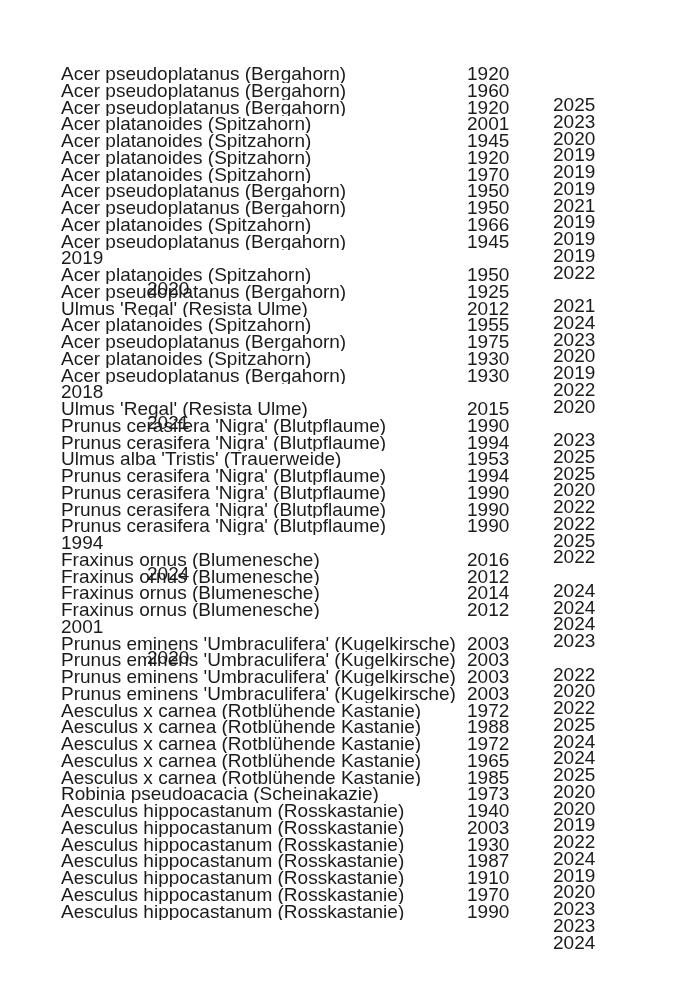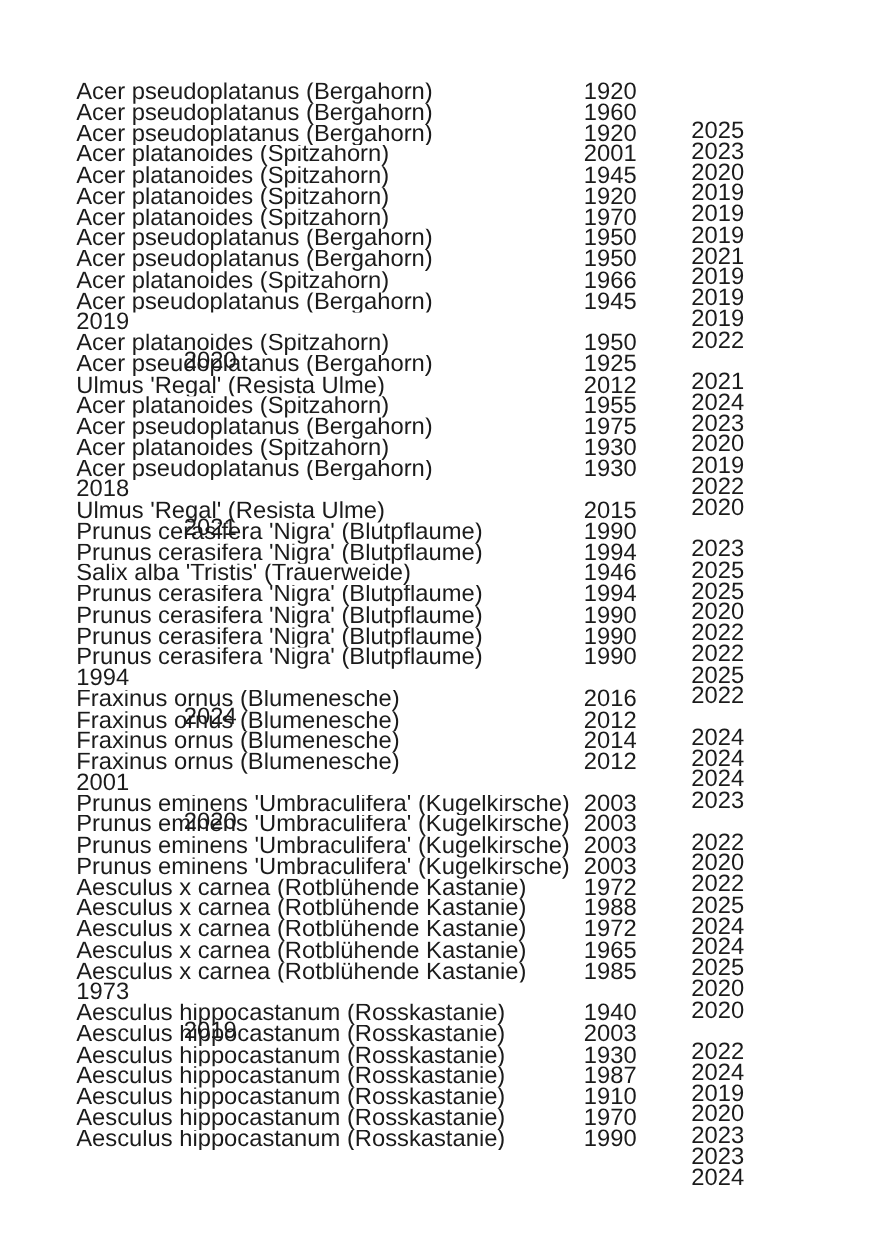--- a/index.html
+++ b/index.html
@@ -154,22 +154,22 @@
       <span class="cell-name">Prunus cerasifera 'Nigra' (Blutpflaume)</span>
       <span class="cell-year-planted">1990</span>
       <span class="cell-year-surveyed">2025</span>
     </div>
       <div class="tree-row">
       <span class="cell-name">Prunus cerasifera 'Nigra' (Blutpflaume)</span>
       <span class="cell-year-planted">1994</span>
       <span class="cell-year-surveyed">2025</span>
     </div>
       <div class="tree-row">
-      <span class="cell-name">Salix alba 'Tristis' (Trauerweide)</span>
-      <span class="cell-year-planted">1946</span>
+      <span class="cell-name">Ulmus alba 'Tristis' (Trauerweide)</span>
+      <span class="cell-year-planted">1953</span>
       <span class="cell-year-surveyed">2020</span>
     </div>
       <div class="tree-row">
       <span class="cell-name">Prunus cerasifera 'Nigra' (Blutpflaume)</span>
       <span class="cell-year-planted">1994</span>
       <span class="cell-year-surveyed">2022</span>
     </div>
       <div class="tree-row">
       <span class="cell-name">Prunus cerasifera 'Nigra' (Blutpflaume)</span>
       <span class="cell-year-planted">1990</span>
@@ -252,20 +252,21 @@
       <span class="cell-name">Aesculus x carnea (Rotblühende Kastanie)</span>
       <span class="cell-year-planted">1965</span>
       <span class="cell-year-surveyed">2020</span>
     </div>
       <div class="tree-row">
       <span class="cell-name">Aesculus x carnea (Rotblühende Kastanie)</span>
       <span class="cell-year-planted">1985</span>
       <span class="cell-year-surveyed">2020</span>
     </div>
       <div class="tree-row">
+      <span class="cell-name">Robinia pseudoacacia (Scheinakazie)</span>
       <span class="cell-year-planted">1973</span>
       <span class="cell-year-surveyed">2019</span>
     </div>
       <div class="tree-row">
       <span class="cell-name">Aesculus hippocastanum (Rosskastanie)</span>
       <span class="cell-year-planted">1940</span>
       <span class="cell-year-surveyed">2022</span>
     </div>
       <div class="tree-row">
       <span class="cell-name">Aesculus hippocastanum (Rosskastanie)</span>

